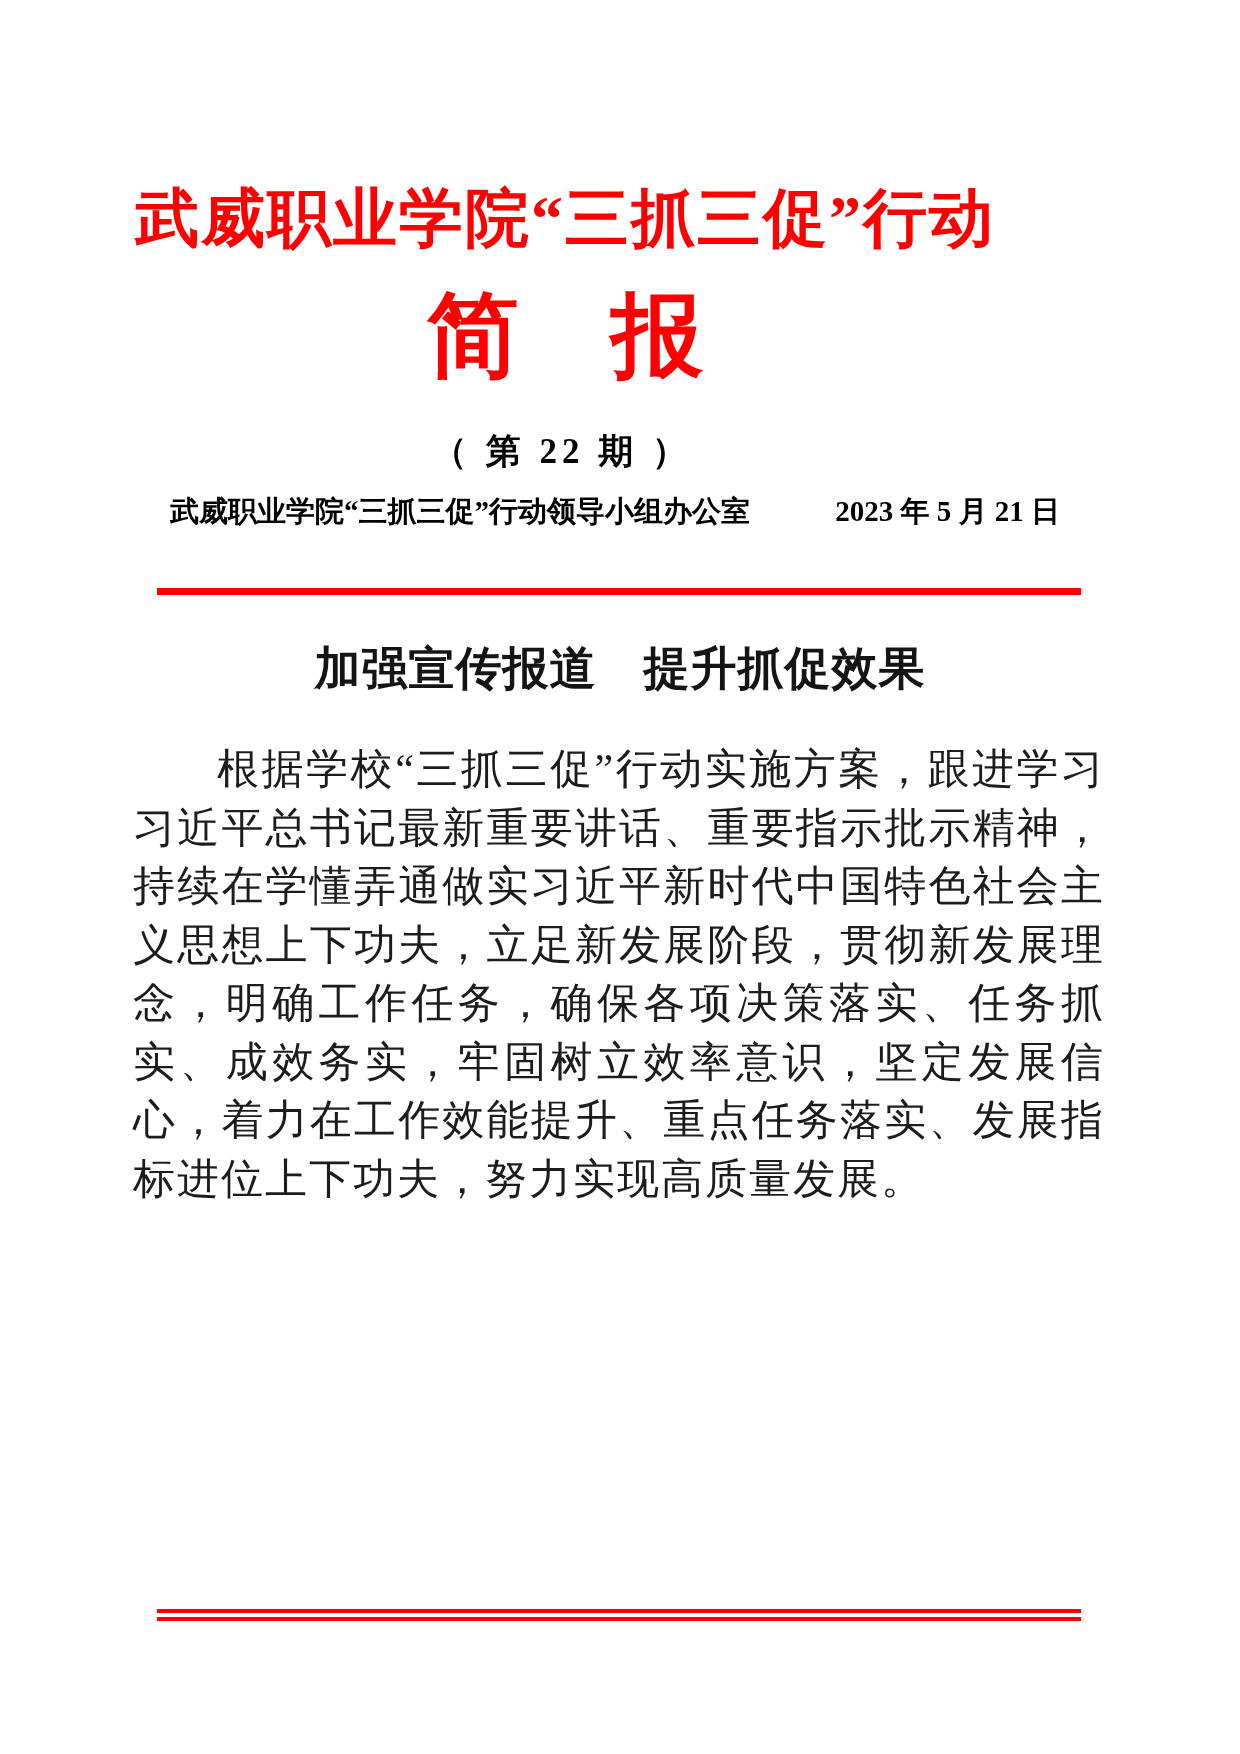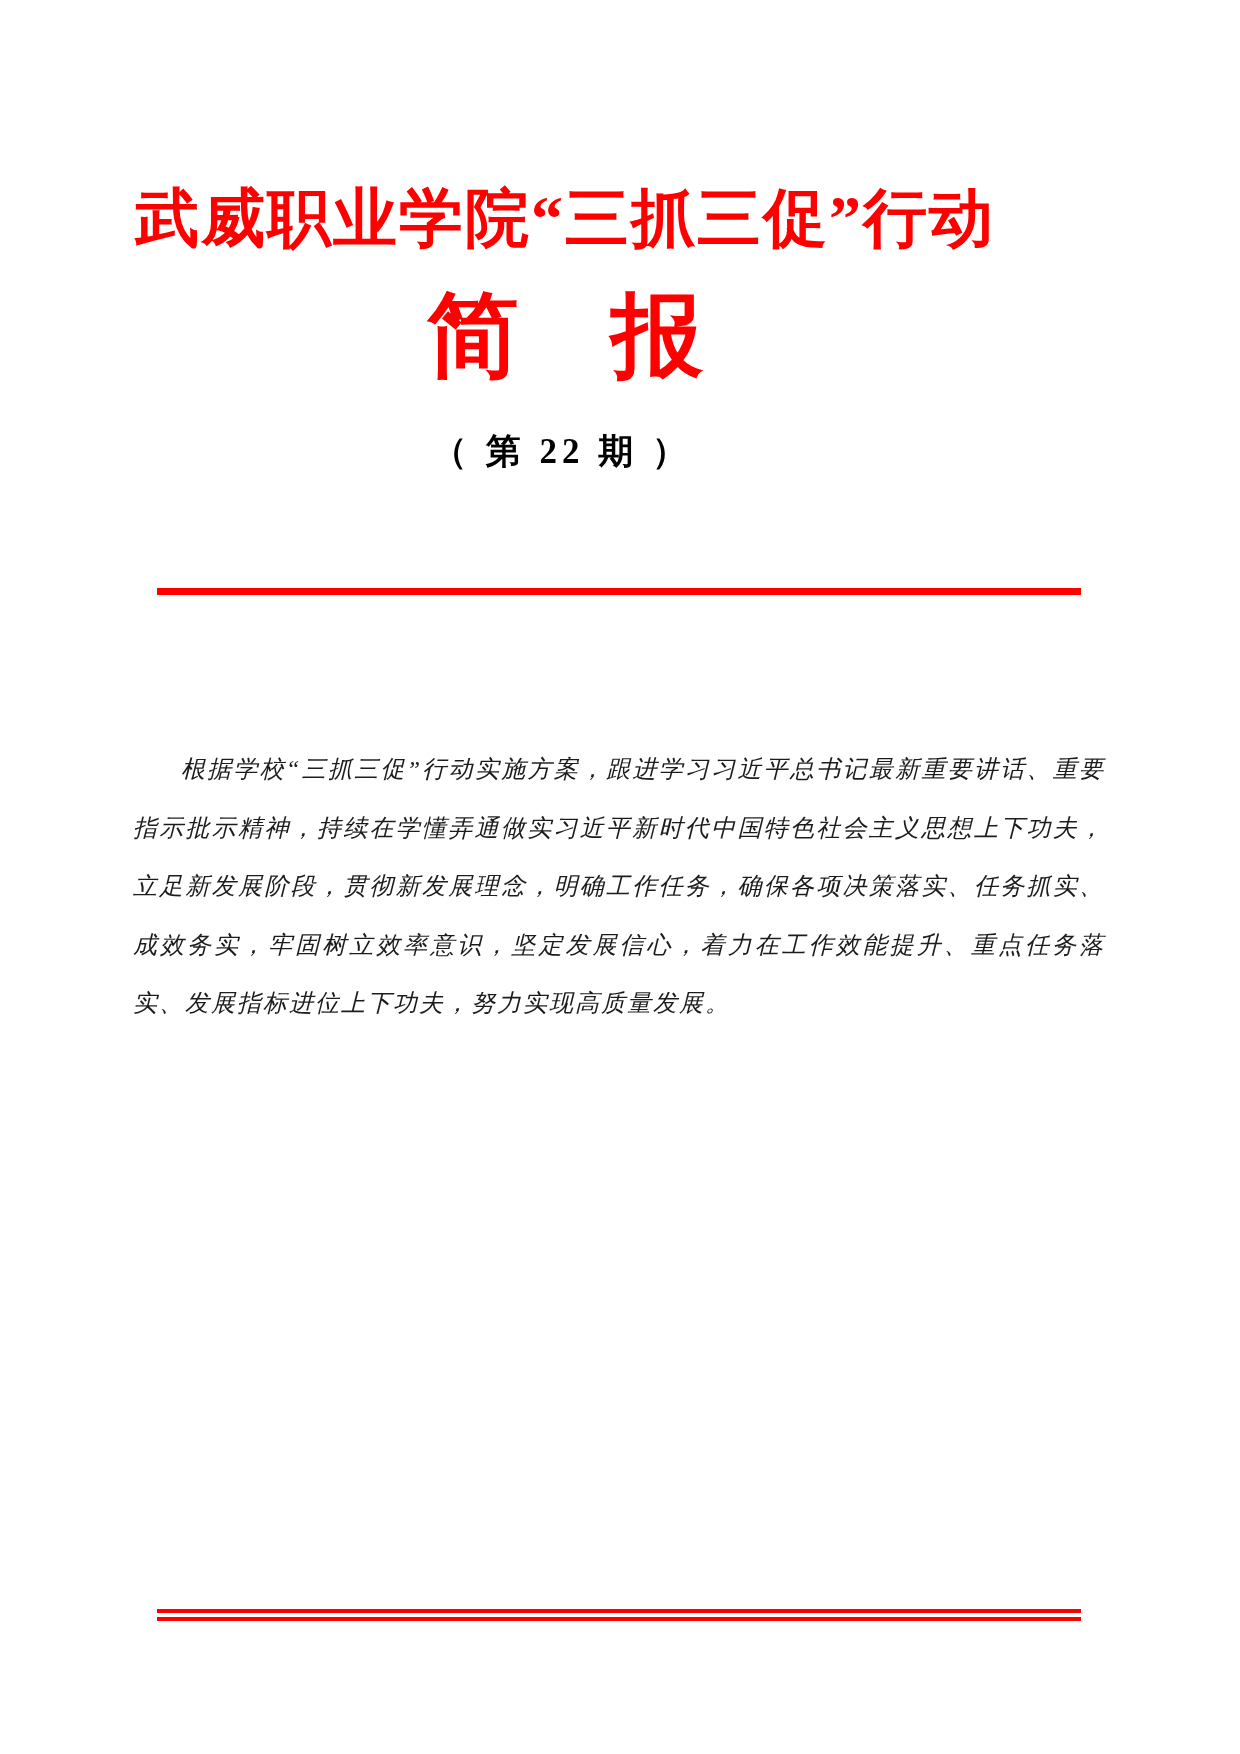--- a/index.html
+++ b/index.html
@@ -92,25 +92,24 @@
     font-weight: bold;
     letter-spacing: 1px;
     white-space: nowrap;
   }
   .body-text {
     position: absolute;
     top: 740px;
     left: 133px;
     width: 972px;
     color: #1c1c1c;
-    font-size: 24px;
+    font-size: 42px;
     line-height: 58.5px;
     letter-spacing: 2px;
     text-align: justify;
-    font-style: italic;
   }
   .body-text p {
     margin: 0;
     text-indent: 2em;
   }
   .lead {
     font-weight: bold;
     color: #111111;
   }
   
@@ -128,23 +127,28 @@
 <body>
 
 <div class="page">
 
   <div class="masthead-line1">武威职业学院“三抓三促”行动</div>
 
   <div class="masthead-line2">简　报</div>
 
   <div class="issue-line">（ 第 22 期 ）</div>
 
+  <div class="meta-row">
+    <span>武威职业学院“三抓三促”行动领导小组办公室</span>
+    <span>2023 年 5 月 21 日</span>
+  </div>
 
   <div class="rule-thick"></div>
 
+  <h1 class="article-title">加强宣传报道　提升抓促效果</h1>
 
   <div class="body-text">
     <p>根据学校“三抓三促”行动实施方案，跟进学习习近平总书记最新重要讲话、重要指示批示精神，持续在学懂弄通做实习近平新时代中国特色社会主义思想上下功夫，立足新发展阶段，贯彻新发展理念，明确工作任务，确保各项决策落实、任务抓实、成效务实，牢固树立效率意识，坚定发展信心，着力在工作效能提升、重点任务落实、发展指标进位上下功夫，努力实现高质量发展。</p>
   </div>
 
   <div class="rule-double"></div>
 
 </div>
 
 </body></html>

